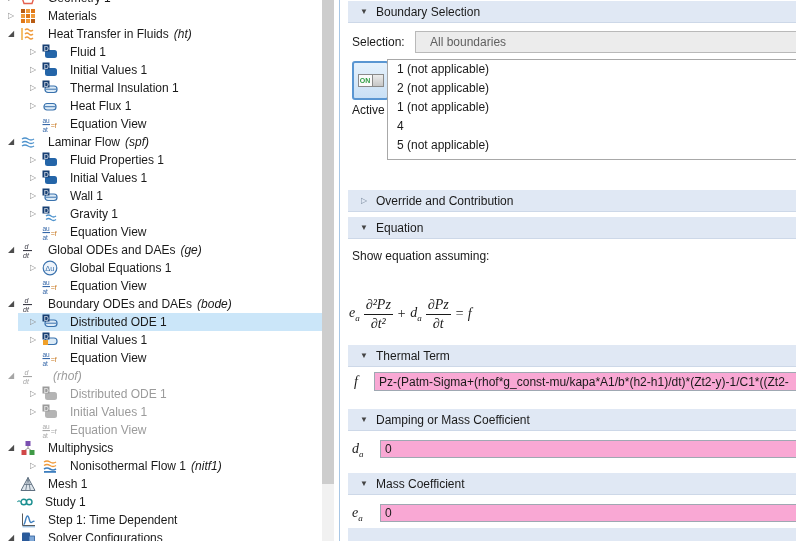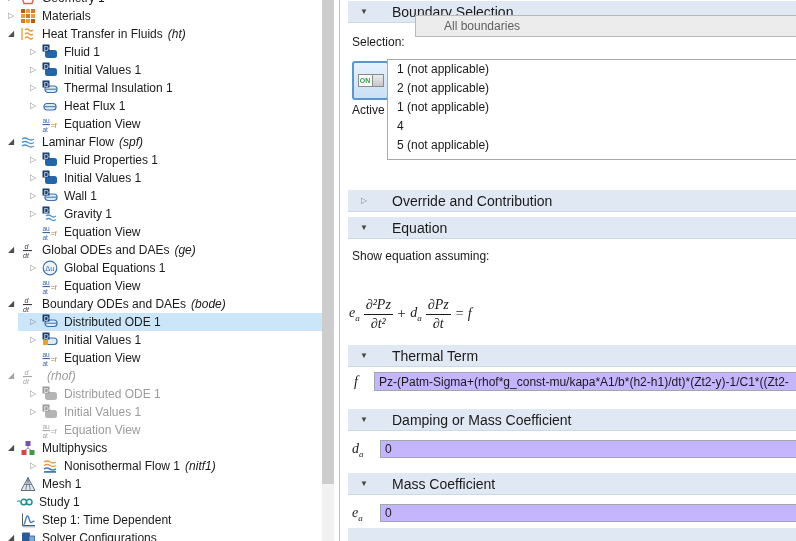--- a/index.html
+++ b/index.html
@@ -10,42 +10,42 @@
   #rows{margin-top:-11px}
   .trow{height:18px;display:flex;align-items:center;white-space:nowrap}
   .trow.sel{background:linear-gradient(to right,transparent 18px,#cbe6f9 18px)}
   .arr{width:18px;text-align:center;font-size:8px;color:#8e8e8e;flex:none;line-height:18px}
   .arr.e{color:#4d4d4d;font-size:8px}
   .sp{width:18px;flex:none}
   .sp0{width:4px;flex:none}
   .lvl1{padding-left:2px}
   .lvl2{padding-left:24px}
   .lvl0{padding-left:13px}
-  .ico{width:16px;height:16px;flex:none;margin-right:6px}
+  .ico{width:16px;height:16px;flex:none;margin-right:12px}
   .ico svg{width:16px;height:16px;display:block}
   .sfx{font-style:italic;margin-left:5px}
   .dis .lbl,.dis .sfx{color:#9b9b9b}
   
   #vsb{position:absolute;left:322px;top:0;width:12px;height:541px;background:#f1f1f1}
   #vsb .thumb{position:absolute;left:0;top:0;width:12px;height:484px;background:#cdcdcd}
   #split{position:absolute;left:339px;top:0;width:3px;height:541px;
          border-left:1px solid #a9c7e5;border-right:1px solid #a9c7e5;background:#fff}
   
   #panel{position:absolute;left:343px;top:0;width:453px;height:541px;background:#fff}
   .shead{position:absolute;left:5px;right:0;height:21px;background:#e0e8f4;
          border-bottom:1px solid #cdd8e8;display:flex;align-items:center;white-space:nowrap}
   .sarr{width:14px;margin-left:9px;font-size:8px;color:#444;text-align:center}
   .sarr.closed{color:#7d8da0}
-  .stitle{margin-left:21px;font-size:14px}
+  .stitle{margin-left:5px;font-size:12px}
   .plain{position:absolute;white-space:nowrap}
   .combo{position:absolute;height:19px;border:1px solid #8f959e;
          background:linear-gradient(#f6f6f6,#e9e9e9);display:flex;align-items:center;
          white-space:nowrap;overflow:hidden}
   .combo.disabled{background:#ececec;border-color:#b9b9b9;color:#5f5f5f}
-  .tfield{position:absolute;height:19px;border:1px solid #9fa8b2;background:#c4b5fd;
+  .tfield{position:absolute;height:19px;border:1px solid #9fa8b2;background:#f9a8d4;
           font-family:"Liberation Sans",sans-serif;font-size:12px;color:#1a1a1a;
           padding:0 4px;margin:0;box-sizing:border-box}
   #blist{position:absolute;left:44px;right:-1px;top:59px;height:101px;
          border:1px solid #a8a8a8;background:#fff;box-sizing:border-box;overflow:hidden}
   .bitem{height:19px;line-height:19px;padding-left:9px;white-space:nowrap}
   #activeBtn{position:absolute;left:9px;top:61px;width:37px;height:39px;box-sizing:border-box;
              border:2px solid #5a96d2;border-radius:3px;
              background:linear-gradient(#e6f1fc,#c9e0f5);
              display:flex;align-items:center;justify-content:center}
   .tg{width:26px;height:13px;border:1px solid #8a8a8a;background:#fafafa;display:flex;box-sizing:border-box}
@@ -460,21 +460,21 @@
 <div id="split"></div>
 
 <div id="panel">
 
   <div class="shead" style="top:1px">
     <span class="sarr">▼</span>
     <span class="stitle">Boundary Selection</span>
   </div>
 
   <div class="plain" style="left:9px;top:35px">Selection:</div>
-  <div class="combo disabled" style="left:72px;right:-1px;top:15px;height:20px;padding-left:28px">
+  <div class="combo disabled" style="left:72px;right:-1px;top:31px;height:20px;padding-left:14px">
     <span>All boundaries</span>
   </div>
 
   <div id="activeBtn">
     <span class="tg">
       <span class="onlbl">ON</span>
       <span class="knob"></span>
     </span>
   </div>
   <div class="plain" style="left:9px;top:103px">Active</div>

